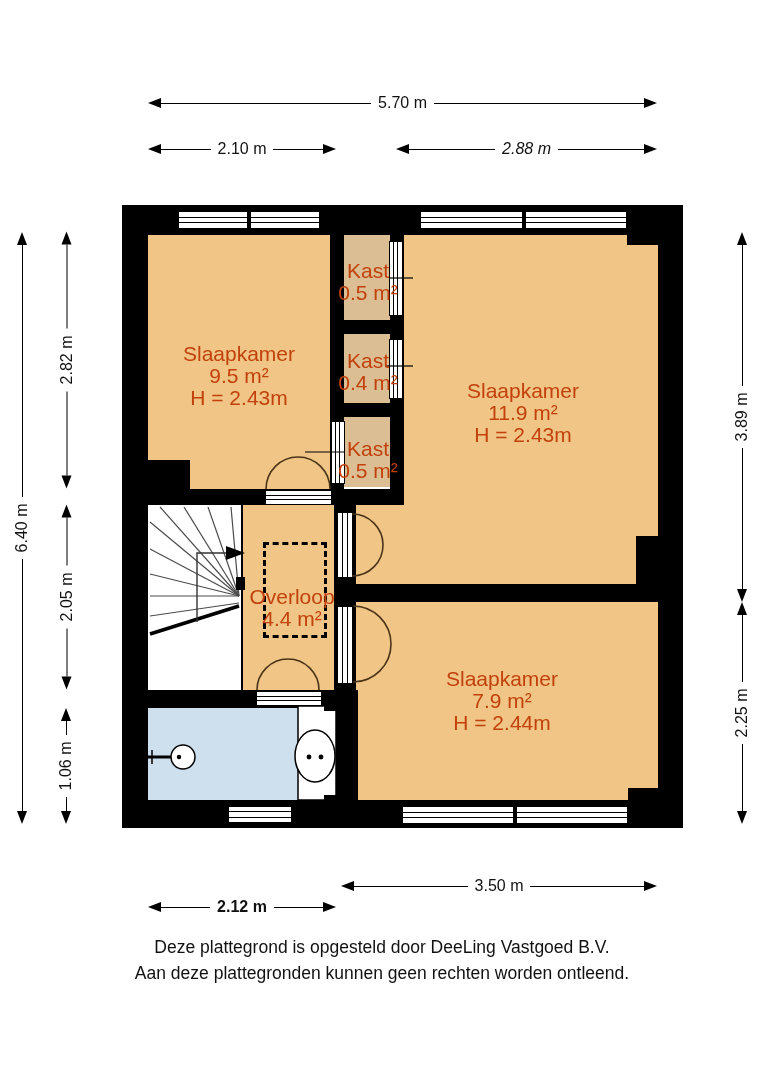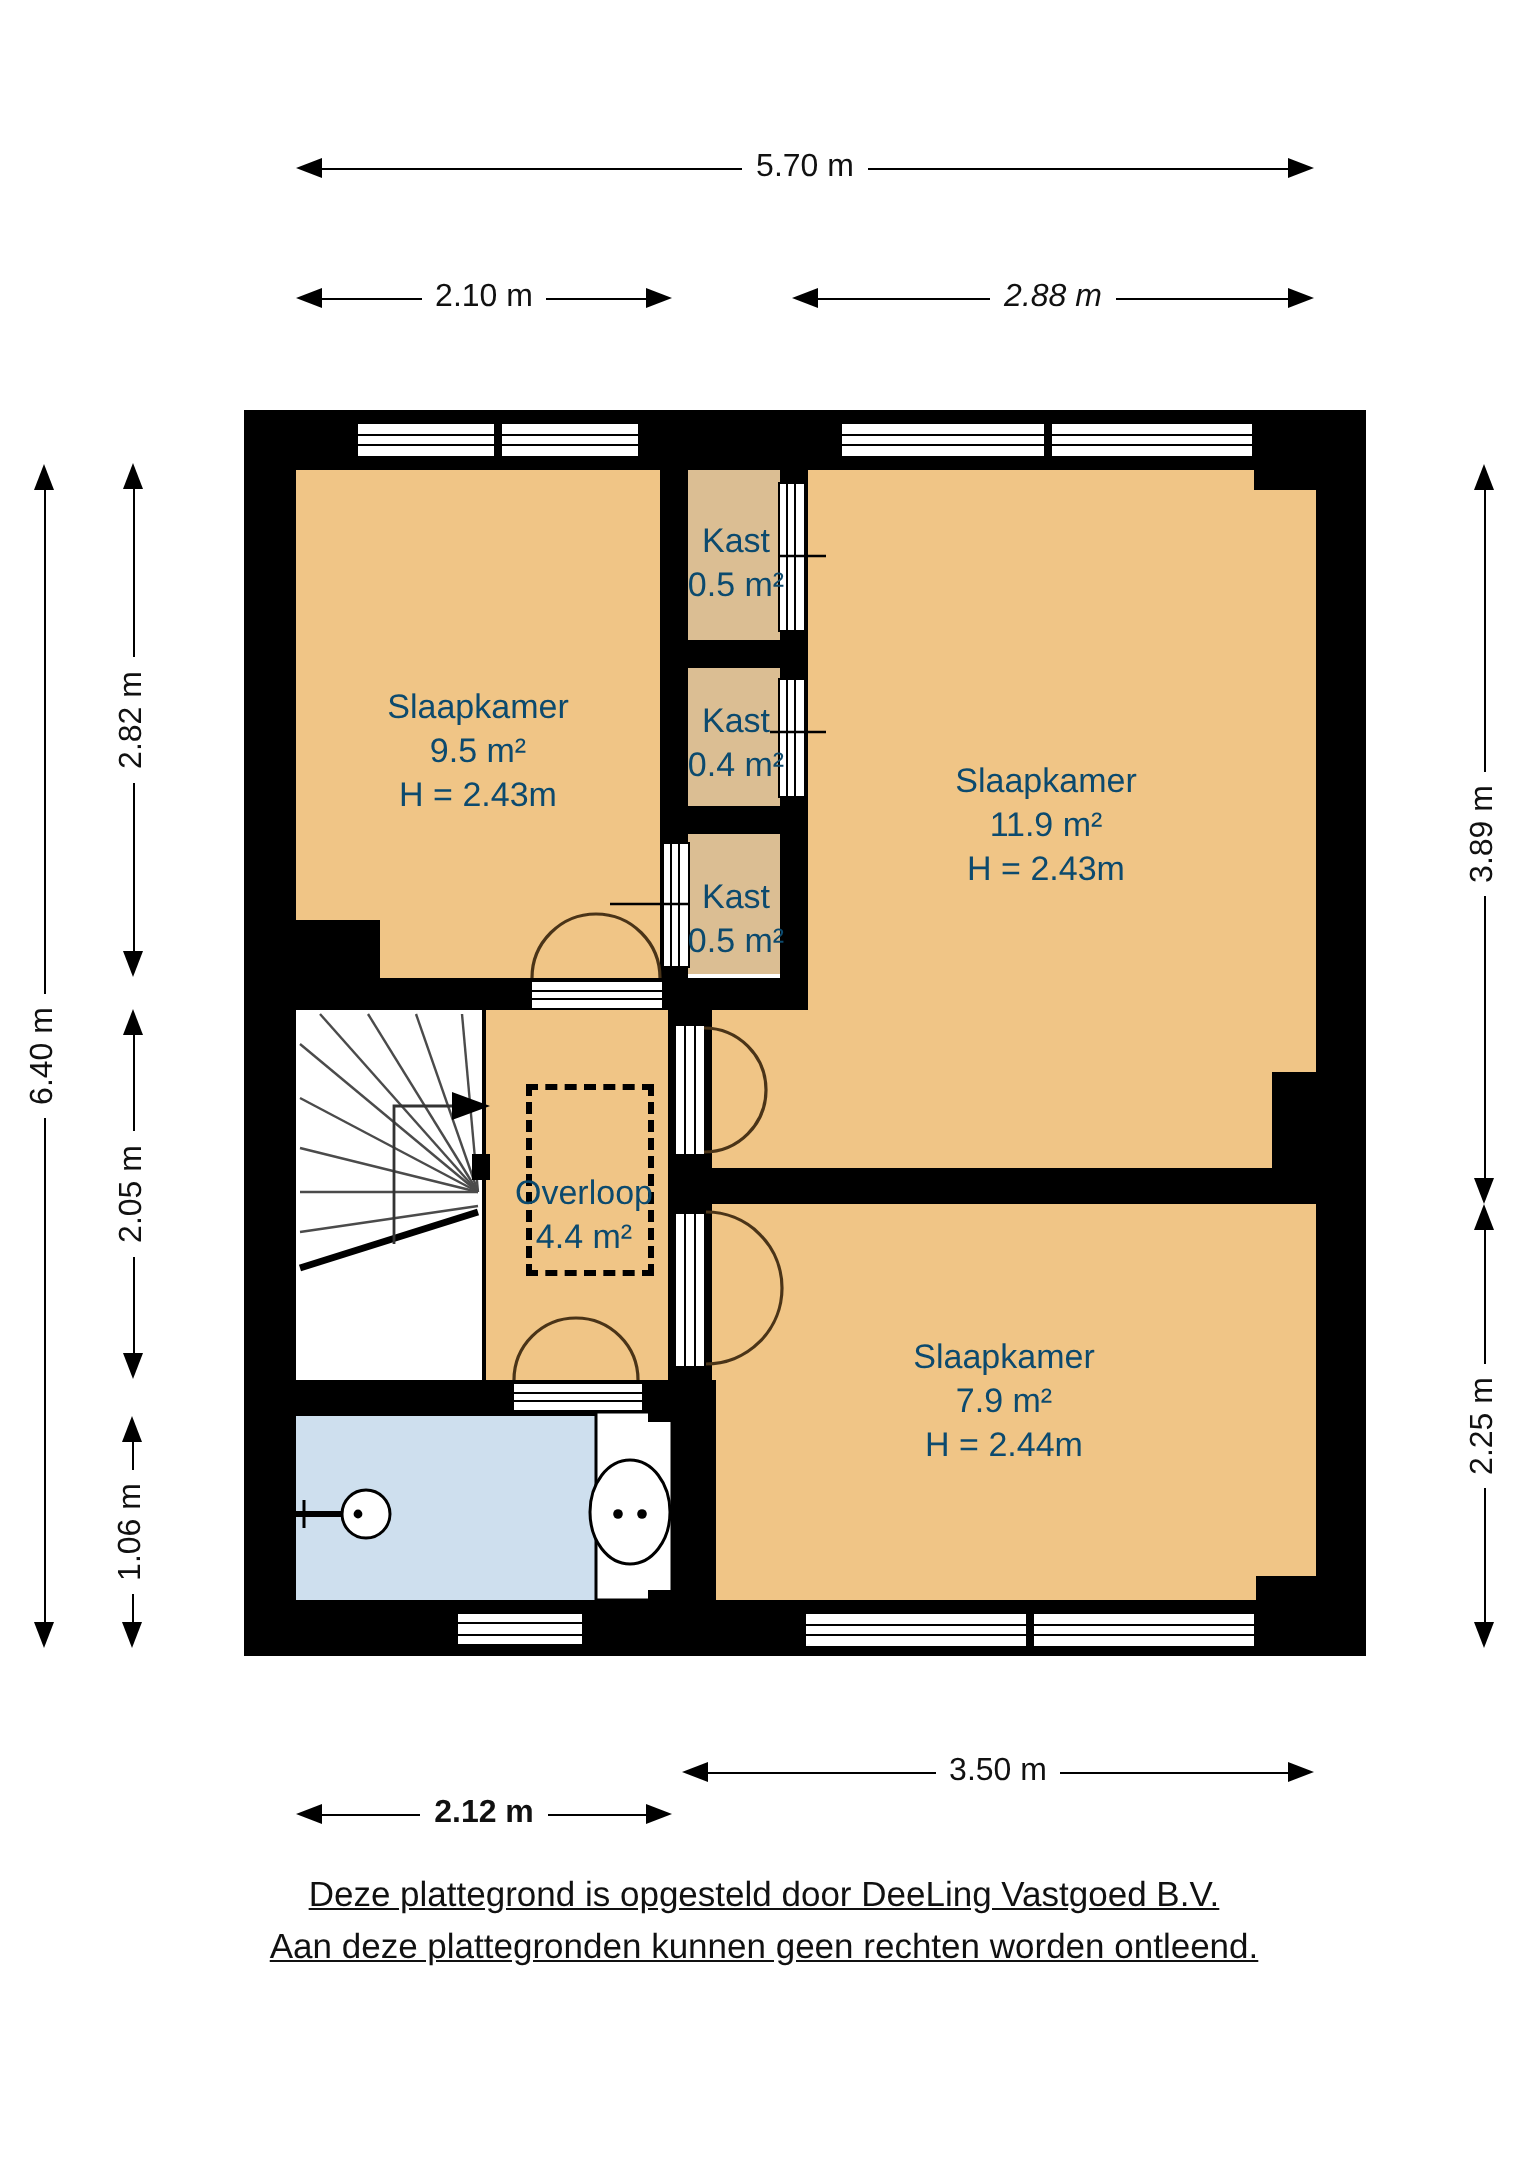--- a/index.html
+++ b/index.html
@@ -23,21 +23,21 @@
   .win.v{
     background-image:linear-gradient(90deg,#000,#000),linear-gradient(90deg,#000,#000);
     background-size:1px 100%,1px 100%;background-position:30% 0,68% 0;
     background-repeat:no-repeat;background-color:#fff;
   }
   .mullion{position:absolute;top:0;bottom:0;width:4px;left:50%;margin-left:-2px;background:#000;}
   svg.overlay{position:absolute;left:0;top:0;z-index:4;}
   .dashed-box{position:absolute;border:3px dashed #000;box-sizing:border-box;z-index:5;background:transparent;}
   .room-label{
     position:absolute;z-index:6;transform:translate(-50%,-50%);
-    text-align:center;white-space:nowrap;font-size:17px;line-height:22px;color:#0c4a6e;
+    text-align:center;white-space:nowrap;font-size:21px;line-height:22px;color:#c2410c;
   }
   
   .dim{position:absolute;display:flex;align-items:center;height:20px;font-size:16px;color:#111;z-index:7;}
   .dim .line{flex:1;height:0;border-top:1.5px solid #000;}
   .dim .lbl{padding:0 7px;white-space:nowrap;}
   .arr{width:0;height:0;border-top:5px solid transparent;border-bottom:5px solid transparent;flex:none;}
   .arr.l{border-right:13px solid #000;}
   .arr.r{border-left:13px solid #000;}
   .dim.v{transform:rotate(-90deg);transform-origin:center;}
   .footer{position:absolute;left:0;width:100%;text-align:center;font-size:17.5px;line-height:26px;color:#111;z-index:7;}
@@ -172,21 +172,21 @@
   </div>
   <div class="room-label" style="left:368px;top:372px;">
     <div>Kast</div>
     <div>0.4 m²</div>
   </div>
   <div class="room-label" style="left:368px;top:460px;">
     <div>Kast</div>
     <div>0.5 m²</div>
   </div>
 
-  <div class="dim h" style="left:148px;top:74px;width:509px;">
+  <div class="dim h" style="left:148px;top:93px;width:509px;">
     <span class="arr l"></span>
       <span class="line"></span>
       <span class="lbl">5.70 m</span>
       <span class="line"></span>
       <span class="arr r"></span>
   </div>
   <div class="dim h" style="left:148px;top:139px;width:188px;">
     <span class="arr l"></span>
       <span class="line"></span>
       <span class="lbl">2.10 m</span>
@@ -253,18 +253,18 @@
       <span class="arr r"></span>
   </div>
   <div class="dim h" style="left:341px;top:876px;width:316px;">
     <span class="arr l"></span>
       <span class="line"></span>
       <span class="lbl">3.50 m</span>
       <span class="line"></span>
       <span class="arr r"></span>
   </div>
 
-  <div class="footer" style="top:934px;text-decoration:underline;">
+  <div class="footer" style="top:934px;">
     <div>Deze plattegrond is opgesteld door DeeLing Vastgoed B.V.</div>
     <div>Aan deze plattegronden kunnen geen rechten worden ontleend.</div>
   </div>
 
 </div>
 
 </body></html>

